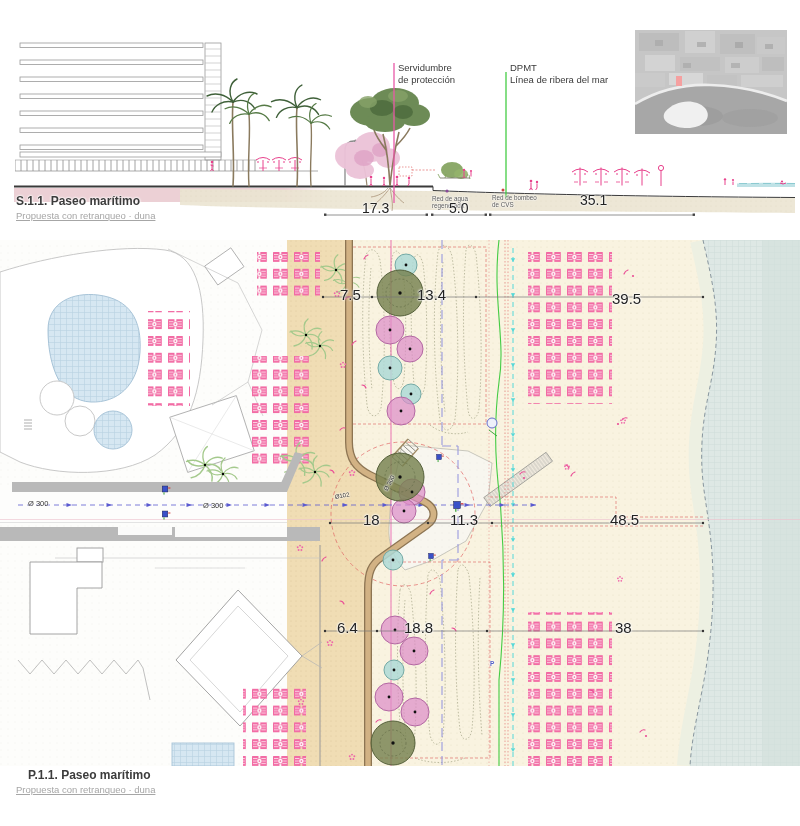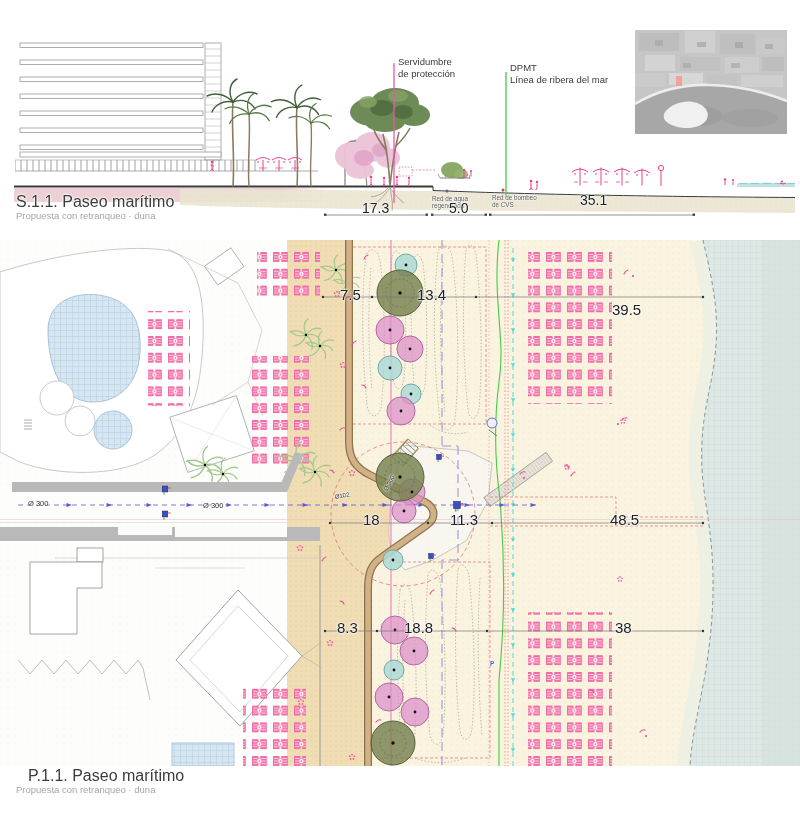--- a/index.html
+++ b/index.html
@@ -5,22 +5,22 @@
   html,body{margin:0;padding:0;background:#fff;}
   #canvas{position:relative;width:800px;height:826px;background:#fff;overflow:hidden;
           font-family:"Liberation Sans", sans-serif;}
   svg{position:absolute;left:0;top:0;display:block;}
   .lbl{position:absolute;font-size:9.5px;color:#3a3a3a;line-height:11.5px;white-space:nowrap;
        text-shadow:0 0 2px #fff,0 0 2px #fff,0 0 3px #fff;}
   .tiny{font-size:6.3px;color:#5a5a5a;line-height:7.2px;}
   .dim{font-size:15px;color:#222;}
   .dimS{font-size:14px;color:#222;}
   .pipe{font-size:7.5px;color:#333;}
-  .title{font-size:16px;font-weight:normal;color:#3c3c3c;}
-  .subtitle{font-size:9.5px;color:#a6a6a6;}
+  .title{font-size:12px;font-weight:bold;color:#3c3c3c;}
+  .subtitle{font-size:9.5px;color:#a6a6a6;text-decoration:underline;}
   .rot{transform-origin:left top;}
 </style>
 </head>
 <body>
 
 <div id="canvas">
 
 <svg width="800" height="240" viewBox="0 0 800 240">
   <defs>
     <pattern id="ticks" width="6" height="12" patternUnits="userSpaceOnUse">
@@ -632,21 +632,21 @@
           <circle cx="492" cy="523" r="1.2"></circle>
           <circle cx="703" cy="523" r="1.2"></circle>
       <circle cx="325" cy="631" r="1.2"></circle>
           <circle cx="377" cy="631" r="1.2"></circle>
           <circle cx="487" cy="631" r="1.2"></circle>
           <circle cx="703" cy="631" r="1.2"></circle>
     </g>
   </g>
 </svg>
 
-<div class="lbl" style="left:398px;top:56px">
+<div class="lbl" style="left:398px;top:62px">
   <span>Servidumbre</span><br>
   <span>de protección</span>
 </div>
 <div class="lbl" style="left:510px;top:62px">
   <span>DPMT</span><br>
   <span>Línea de ribera del mar</span>
 </div>
 <div class="lbl tiny" style="left:432px;top:195px">
   <span>Red de agua</span><br>
   <span>regenerada</span>
@@ -656,25 +656,25 @@
   <span>de CVS</span>
 </div>
 <div class="lbl dimS" style="left:362px;top:203px">17.3</div>
 <div class="lbl dimS" style="left:449px;top:203px">5.0</div>
 <div class="lbl dimS" style="left:580px;top:195px">35.1</div>
 <div class="lbl title" style="left:16px;top:196px">S.1.1. Paseo marítimo</div>
 <div class="lbl subtitle" style="left:16px;top:210px">Propuesta con retranqueo · duna</div>
 
 <div class="lbl dim" style="left:340px;top:289px">7.5</div>
 <div class="lbl dim" style="left:417px;top:289px">13.4</div>
-<div class="lbl dim" style="left:612px;top:304px">39.5</div>
+<div class="lbl dim" style="left:612px;top:293px">39.5</div>
 <div class="lbl dim" style="left:363px;top:514px">18</div>
 <div class="lbl dim" style="left:450px;top:514px">11.3</div>
 <div class="lbl dim" style="left:610px;top:514px">48.5</div>
-<div class="lbl dim" style="left:337px;top:622px">8.3</div>
+<div class="lbl dim" style="left:337px;top:622px">6.4</div>
 <div class="lbl dim" style="left:404px;top:622px">18.8</div>
 <div class="lbl dim" style="left:615px;top:622px">38</div>
 
 <div class="lbl pipe" style="left:28px;top:498px">Ø 300</div>
 <div class="lbl pipe" style="left:203px;top:500px">Ø 300</div>
 <div class="lbl pipe rot" style="left:334px;top:492px;font-size:6px;transform:rotate(-10deg)">Ø102</div>
 <div class="lbl rot" style="left:381px;top:488px;font-size:6px;color:#2f2f2f;transform:rotate(-62deg)">Ø 300</div>
 <div class="lbl" style="left:490px;top:658px;font-size:6.5px;color:#5560c8;font-weight:bold">P</div>
 
 <div class="lbl title" style="left:28px;top:770px">P.1.1. Paseo marítimo</div>

